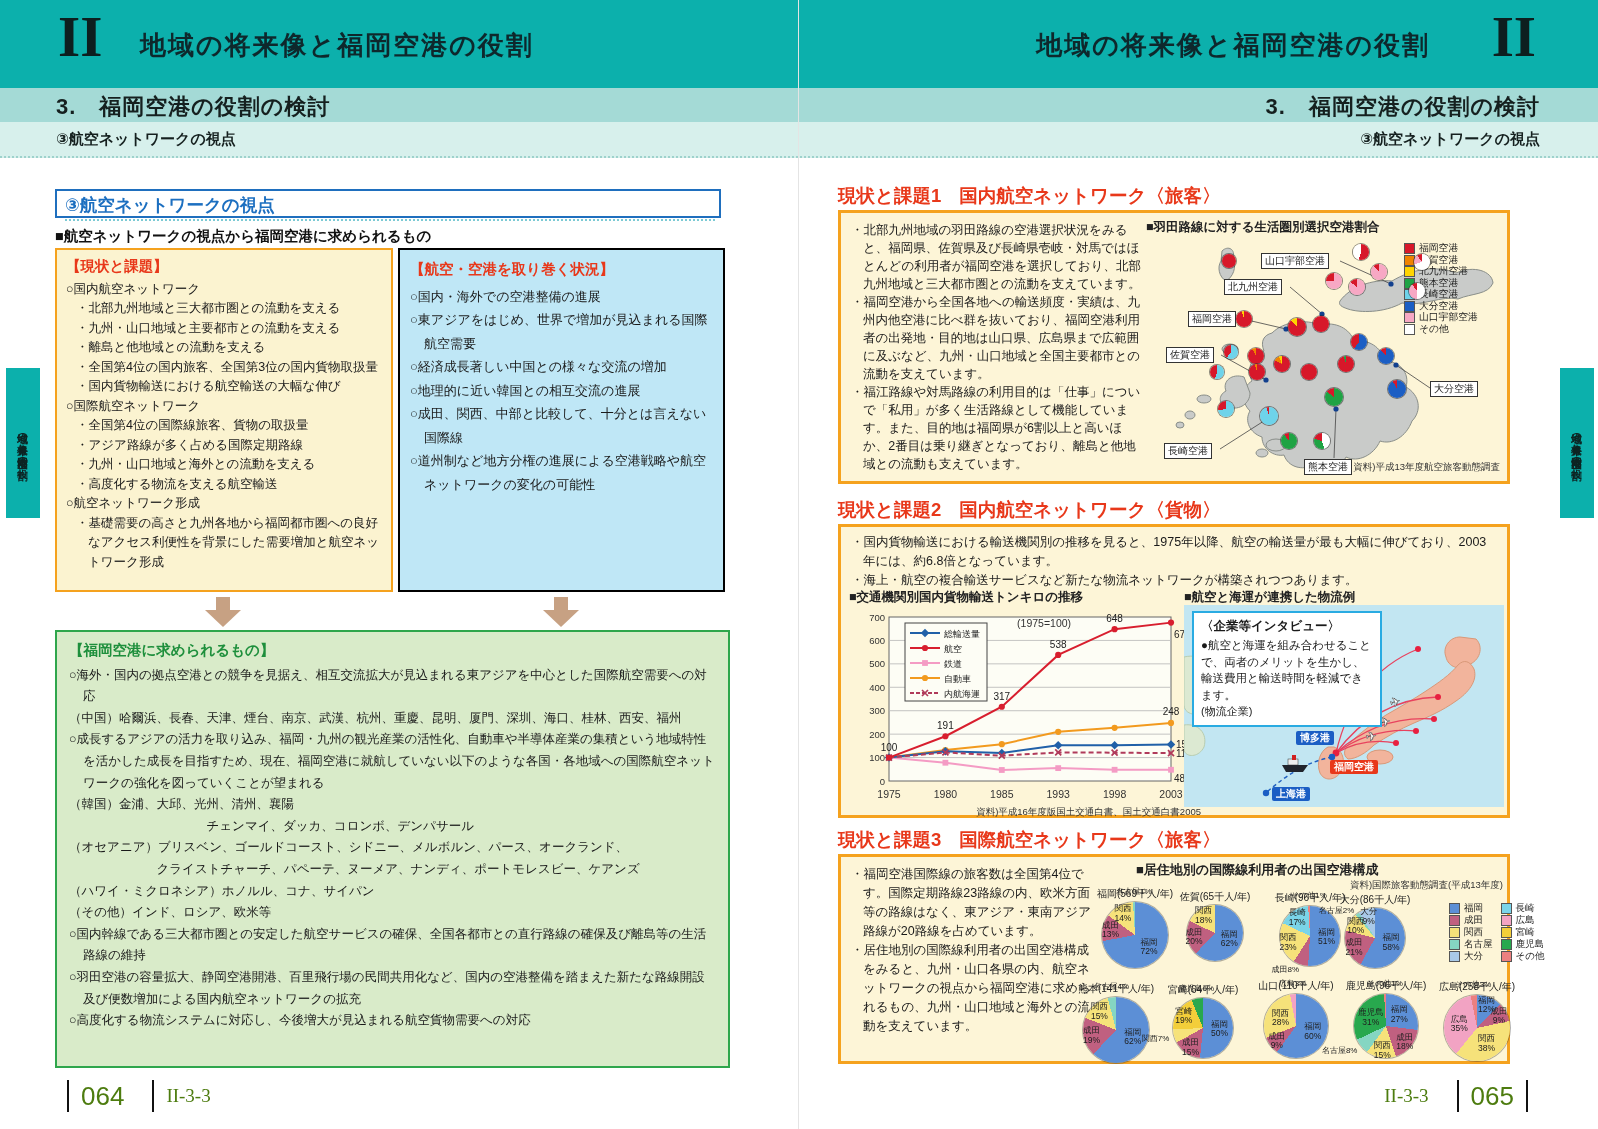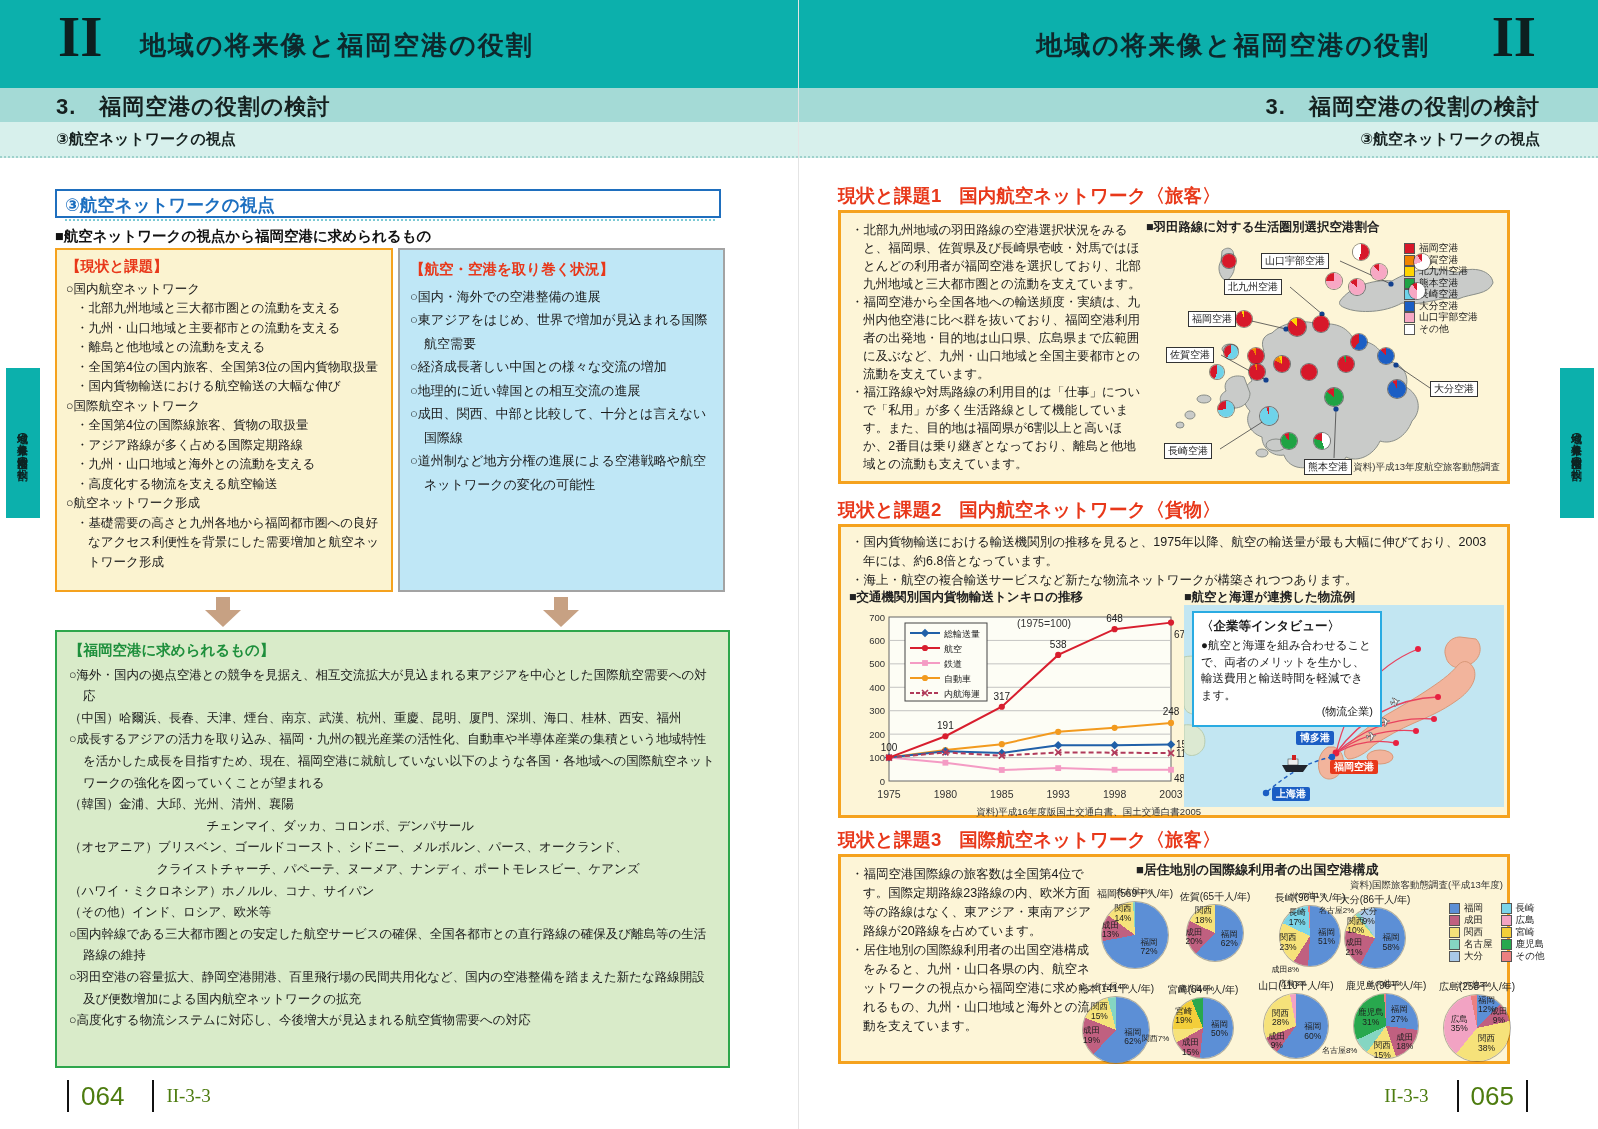--- a/index.html
+++ b/index.html
@@ -16,21 +16,21 @@
   .h3t{font-size:15px;font-weight:bold;color:#15201F;}
   
   .vtab{width:34px;height:150px;background:#0CB0AC;writing-mode:vertical-rl;display:flex;align-items:center;justify-content:center;
         font-size:10.5px;font-weight:bold;color:#0D2423;}
   
   #sec-titlebox{left:55px;top:189px;width:666px;height:29px;border:2px solid #1F6FBE;background:#FFF;}
   #sec-titlebox .inner{margin:2px 4px 0 8px;font-size:17.5px;font-weight:bold;color:#1C6FC0;border-bottom:2px dotted #7CCAD4;padding-bottom:2px;}
   #lead{left:55px;top:227px;font-size:14.5px;font-weight:bold;color:#111;}
   .cbox{box-sizing:border-box;}
   #box-genjo{left:55px;top:248px;width:338px;height:344px;background:#FBF3D0;border:2px solid #F5A21E;padding:7px 9px;font-size:12.5px;line-height:19.5px;}
-  #box-jokyo{left:398px;top:248px;width:327px;height:344px;background:#BFE7F6;border:2px solid #a3a3a3;padding:8px 10px;font-size:13px;line-height:23.5px;}
+  #box-jokyo{left:398px;top:248px;width:327px;height:344px;background:#BFE7F6;border:2px solid #000000;padding:8px 10px;font-size:13px;line-height:23.5px;}
   #box-motome{left:55px;top:630px;width:675px;height:438px;background:#D9EBC9;border:2px solid #2FA64C;padding:8px 12px;font-size:12.5px;line-height:21.6px;}
   .bx-title{font-size:14.5px;font-weight:bold;margin-bottom:3px;}
   .t-red{color:#E8381A;} .t-green{color:#1E8F3C;}
   .ln-maru{padding-left:14px;text-indent:-14px;}
   .ln-dot{margin-left:6px;padding-left:12px;text-indent:-12px;}
   #box-genjo .ln-dot{margin-left:10px;}
   .bullets .ln-dot{margin-left:0;}
   
   .arrow{width:36px;}
   .arrow .shaft{width:14px;height:13px;background:#C7A183;margin:0 auto;}
@@ -60,21 +60,21 @@
   .pie{position:absolute;border-radius:50%;box-shadow:0 0 0 1px rgba(60,60,60,.4);}
   .pie-title{position:absolute;width:140px;text-align:center;font-size:10px;color:#222;white-space:nowrap;}
   .plab-in{position:absolute;font-size:8.5px;line-height:9.5px;text-align:center;color:#202020;transform:translate(-50%,-50%);white-space:nowrap;}
   .plab-out{position:absolute;font-size:8px;color:#222;white-space:nowrap;}
   #pie-legend{display:grid;grid-auto-flow:column;grid-template-rows:repeat(5,12px);grid-column-gap:8px;}
   
   .logi-label{position:absolute;font-size:10px;font-weight:bold;color:#FFF;padding:0 4px;line-height:14px;border-radius:2px;white-space:nowrap;}
   #logi-interview{position:absolute;left:8px;top:6px;width:172px;background:#FFF;border:2px solid #29ABE2;padding:5px 7px;}
   #logi-interview .it{font-size:12.5px;font-weight:bold;margin-bottom:2px;}
   #logi-interview .ib{font-size:11.5px;line-height:16.5px;}
-  #logi-interview .ia{display:block;text-align:right;font-size:11px;}
+  #logi-interview .ia{display:block;font-size:11px;}
   #fold{left:798px;top:0;width:1px;height:1129px;background:#E4E4E4;}
 </style>
 </head>
 <body>
 
 <div id="page">
 
   <div class="abs" id="band1">
     <div class="abs numeral" style="left:58px;top:8px;">II</div>
     <div class="abs h1t" style="left:140px;top:28px;">地域の将来像と福岡空港の役割</div>

